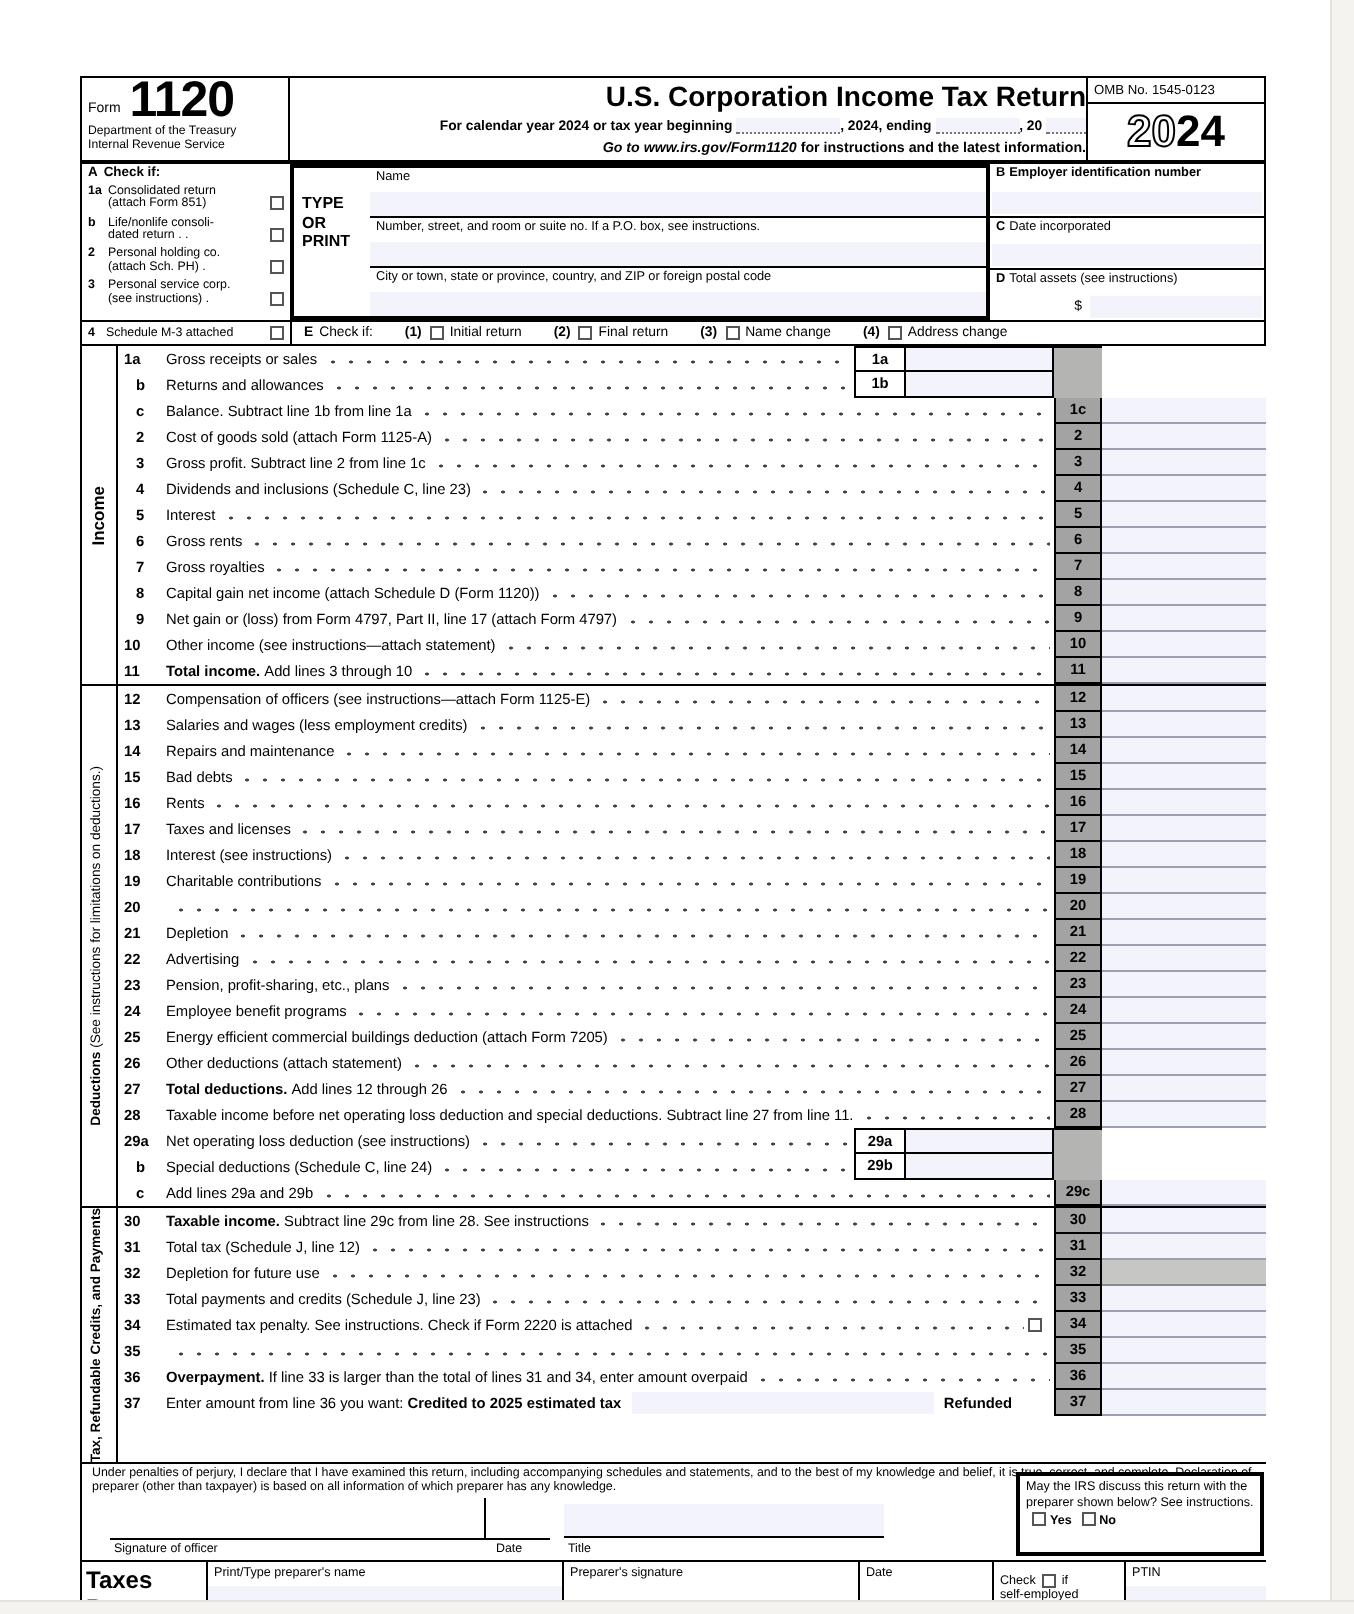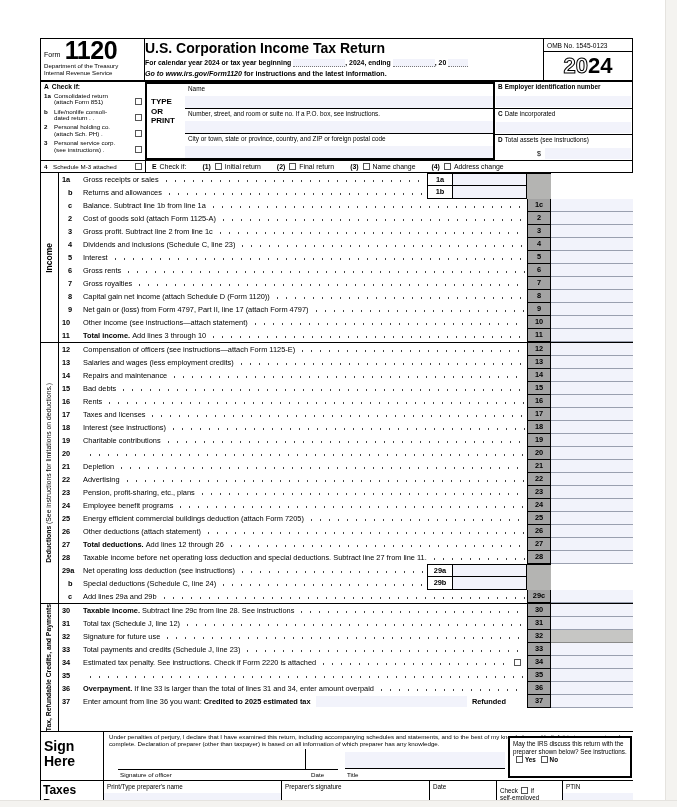--- a/index.html
+++ b/index.html
@@ -10,21 +10,21 @@
   .gr-right{position:absolute;right:0;top:0;width:12px;height:807px;background:#f4f3f0;border-left:1px solid #e5e3df;}
   .gr-bottom{position:absolute;left:0;bottom:0;width:677px;height:7px;background:#f4f3f0;border-top:1px solid #e5e3df;z-index:5;}
   .form{position:absolute;left:40px;top:38px;width:593px;border-left:1px solid #000;}
 
   
   .hdr{display:flex;height:44px;border-top:1px solid #000;border-bottom:2px solid #000;border-right:1px solid #000;}
   .hdr-left{width:104px;border-right:1px solid #000;padding:1px 3px 0 3px;}
   .f-lab{font-size:7px;display:inline-block;vertical-align:2px;}
   .f-num{font-size:25px;font-weight:bold;letter-spacing:-0.5px;display:inline-block;line-height:21px;}
   .f-dept{font-size:6.1px;line-height:6.9px;}
-  .hdr-center{flex:1;border-right:1px solid #000;text-align:left;padding-top:2px;}
+  .hdr-center{flex:1;border-right:1px solid #000;text-align:right;padding-top:2px;}
   .f-title{font-size:14px;font-weight:bold;line-height:15px;}
   .f-cal{font-size:6.9px;font-weight:bold;margin-top:3px;}
   .blank{display:inline-block;background:var(--field);border-bottom:1px dotted #777;height:8px;vertical-align:-2px;}
   .b1{width:52px}.b2{width:42px}.b3{width:20px}
   .f-go{font-size:7.1px;font-weight:bold;margin-top:3px;}
   .it{font-style:italic;}
   .hdr-right{width:88px;display:flex;flex-direction:column;}
   .omb{font-size:6.6px;padding:3px 2px 0 3px;height:13px;border-bottom:1px solid #000;}
   .year{flex:1;display:flex;align-items:center;justify-content:center;font-size:22px;font-weight:bold;line-height:22px;}
   .y-o{color:#fff;-webkit-text-stroke:1px #000;text-shadow:0 0 0.5px #555;}
@@ -522,21 +522,21 @@
             </div>
             <div class="row">
               <div class="lnum">31</div>
               <div class="desc"><span>Total tax (Schedule J, line 12)</span></div>
               <div class="leader"></div>
               <div class="refbox">31</div>
               <div class="amtfield"></div>
             </div>
             <div class="row">
               <div class="lnum">32</div>
-              <div class="desc"><span>Signature for future use</span></div>
+              <div class="desc"><span>Depletion for future use</span></div>
               <div class="leader"></div>
               <div class="refbox">32</div>
               <div class="amtfield gray"></div>
             </div>
             <div class="row">
               <div class="lnum">33</div>
               <div class="desc"><span>Total payments and credits (Schedule J, line 23)</span></div>
               <div class="leader"></div>
               <div class="refbox">33</div>
               <div class="amtfield"></div>
@@ -568,24 +568,20 @@
               <div class="inlinefield"></div>
               <span class="tail">Refunded</span>
               <div class="refbox">37</div>
               <div class="amtfield"></div>
             </div>
           </div>
         </div>
       </div>
 
     <div class="sign">
-      <div class="sign-l">
-        <div>Sign</div>
-        <div>Here</div>
-      </div>
       <div class="sign-m">
         <div class="perjury">Under penalties of perjury, I declare that I have examined this return, including accompanying schedules and statements, and to the best of my knowledge and belief, it is true, correct, and complete. Declaration of preparer (other than taxpayer) is based on all information of which preparer has any knowledge.</div>
         <div class="sig-rule"></div>
         <div class="sig-cap">Signature of officer</div>
         <div class="sig-div"></div>
         <div class="date-cap">Date</div>
         <div class="title-field"></div>
         <div class="title-cap">Title</div>
         <div class="irs-box">
           <span>May the IRS discuss this return with the preparer shown below? See instructions.</span>

